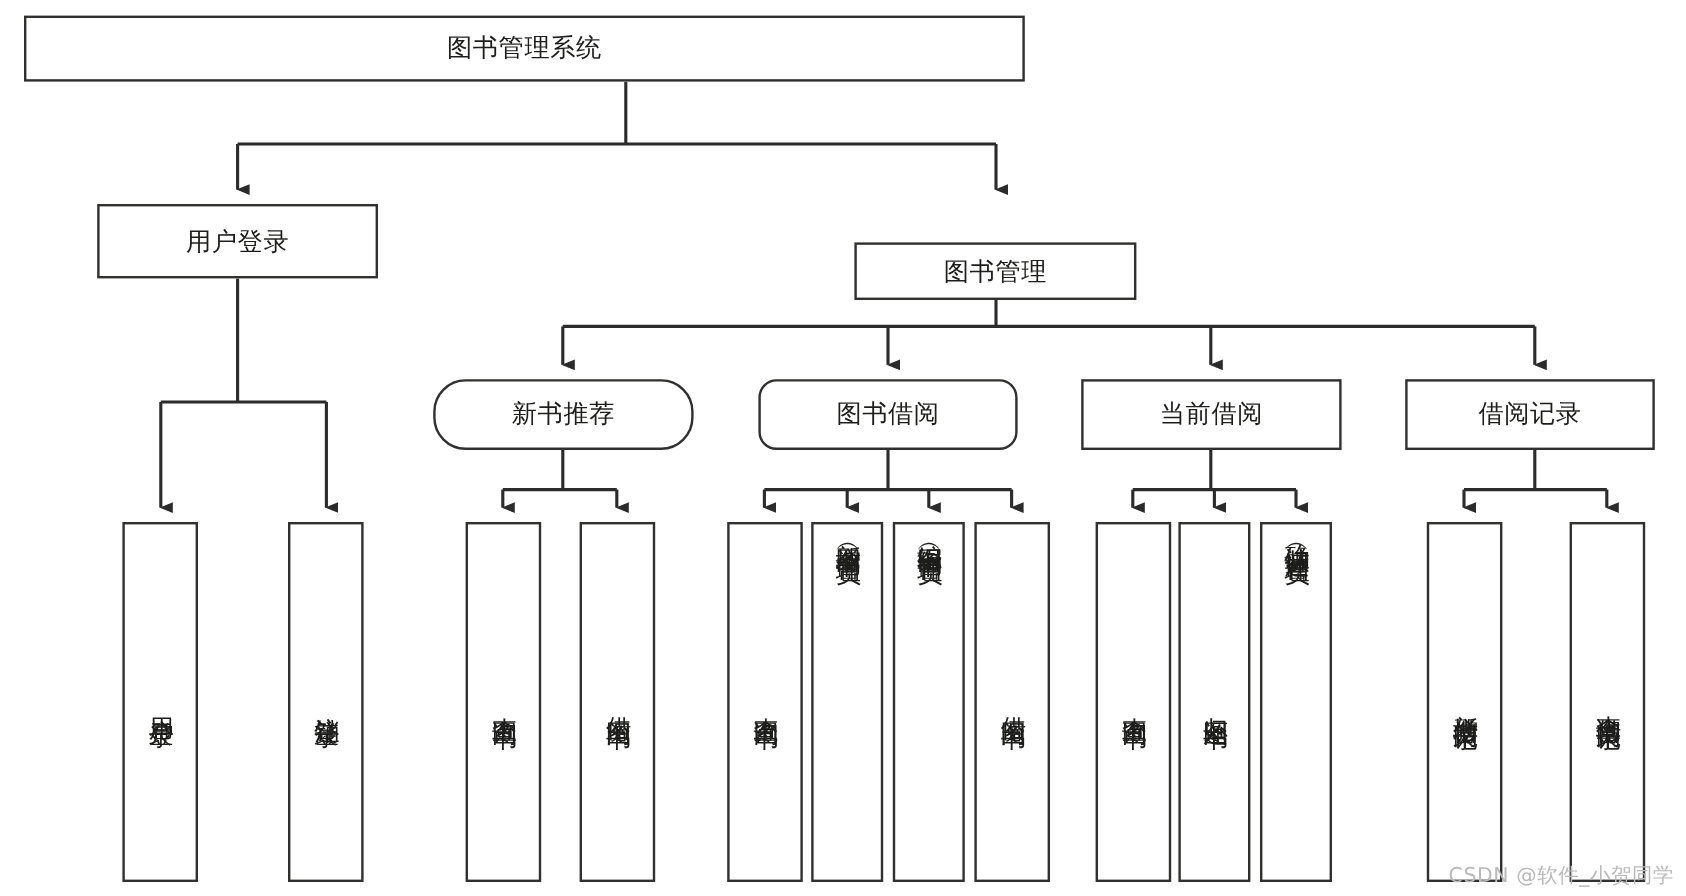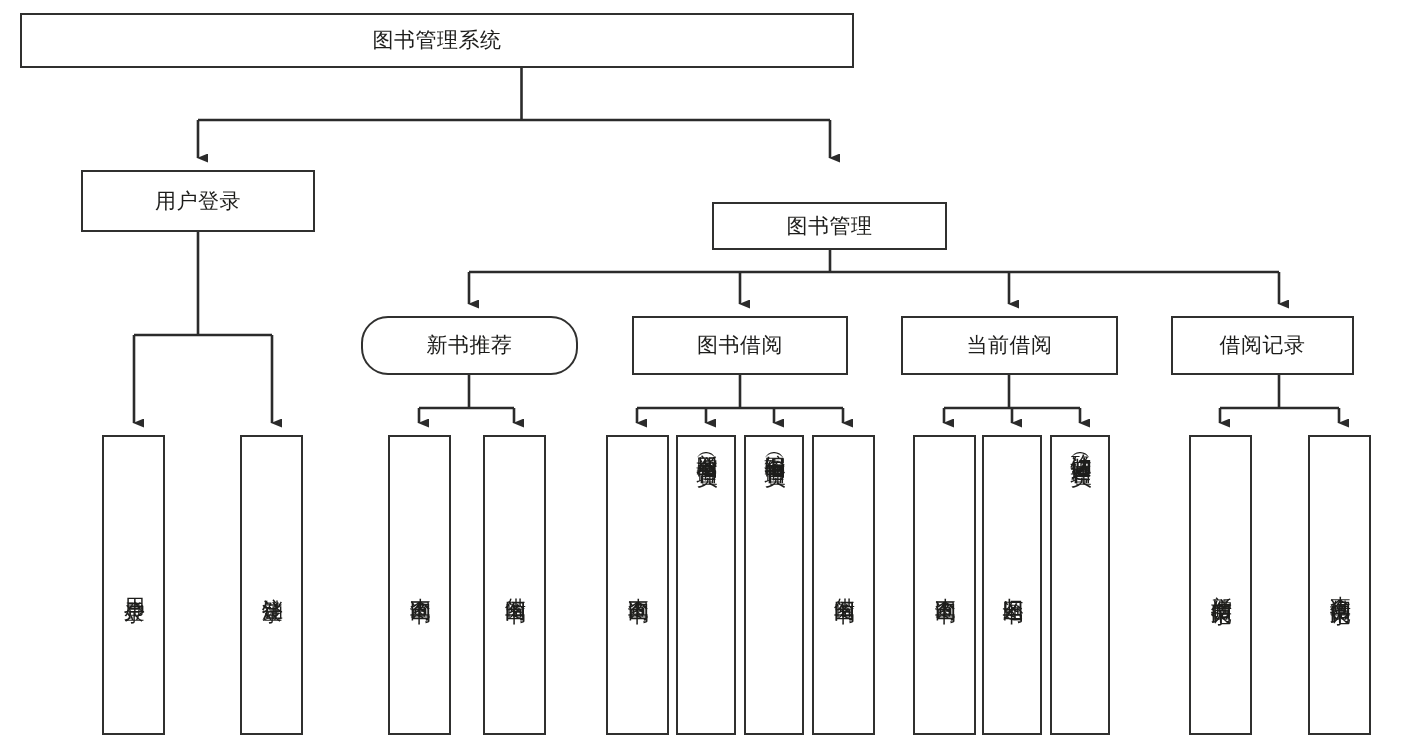--- a/index.html
+++ b/index.html
@@ -137,27 +137,27 @@
   <div id="node-host">
       <div class="node" style="left: 81px; top: 170px; width: 234px; height: 62px;">
         <span class="node-label">用户登录</span>
       </div>
       <div class="node" style="left: 712px; top: 170px; width: 235px; height: 48px; margin-top: 32px;">
         <span class="node-label">图书管理</span>
       </div>
       <div class="node" style="left: 361px; top: 316px; width: 217px; height: 59px; border-radius: 27px;">
         <span class="node-label">新书推荐</span>
       </div>
-      <div class="node" style="left: 632px; top: 316px; width: 216px; height: 59px;">
+      <div class="node" style="left: 632px; top: 316px; width: 216px; height: 59px; border-radius: 15px;">
         <span class="node-label">图书借阅</span>
       </div>
       <div class="node" style="left: 901px; top: 316px; width: 217px; height: 59px; align-items: center;">
         <span class="node-label">当前借阅</span>
       </div>
-      <div class="node" style="left: 1171px; top: 316px; width: 183px; height: 59px;">
+      <div class="node" style="left: 1171px; top: 316px; width: 208px; height: 59px;">
         <span class="node-label">借阅记录</span>
       </div>
       <div class="node leaf center-text" style="left: 102px; top: 435px; width: 63px; height: 300px;">
         <span class="node-label">用户登录</span>
       </div>
       <div class="node leaf center-text" style="left: 240px; top: 435px; width: 63px; height: 300px;">
         <span class="node-label">注销登录</span>
       </div>
       <div class="node leaf center-text" style="left: 388px; top: 435px; width: 63px; height: 300px;">
         <span class="node-label">查询图书</span>
@@ -187,13 +187,14 @@
         <span class="node-label">确认归还（管理员）</span>
       </div>
       <div class="node leaf center-text" style="left: 1189px; top: 435px; width: 63px; height: 300px;">
         <span class="node-label">新增借阅记录</span>
       </div>
       <div class="node leaf center-text" style="left: 1308px; top: 435px; width: 63px; height: 300px;">
         <span class="node-label">查询借阅记录</span>
       </div>
     </div>
 
+  <div class="watermark">CSDN @软件_小贺同学</div>
 </div>
 
 </body></html>

